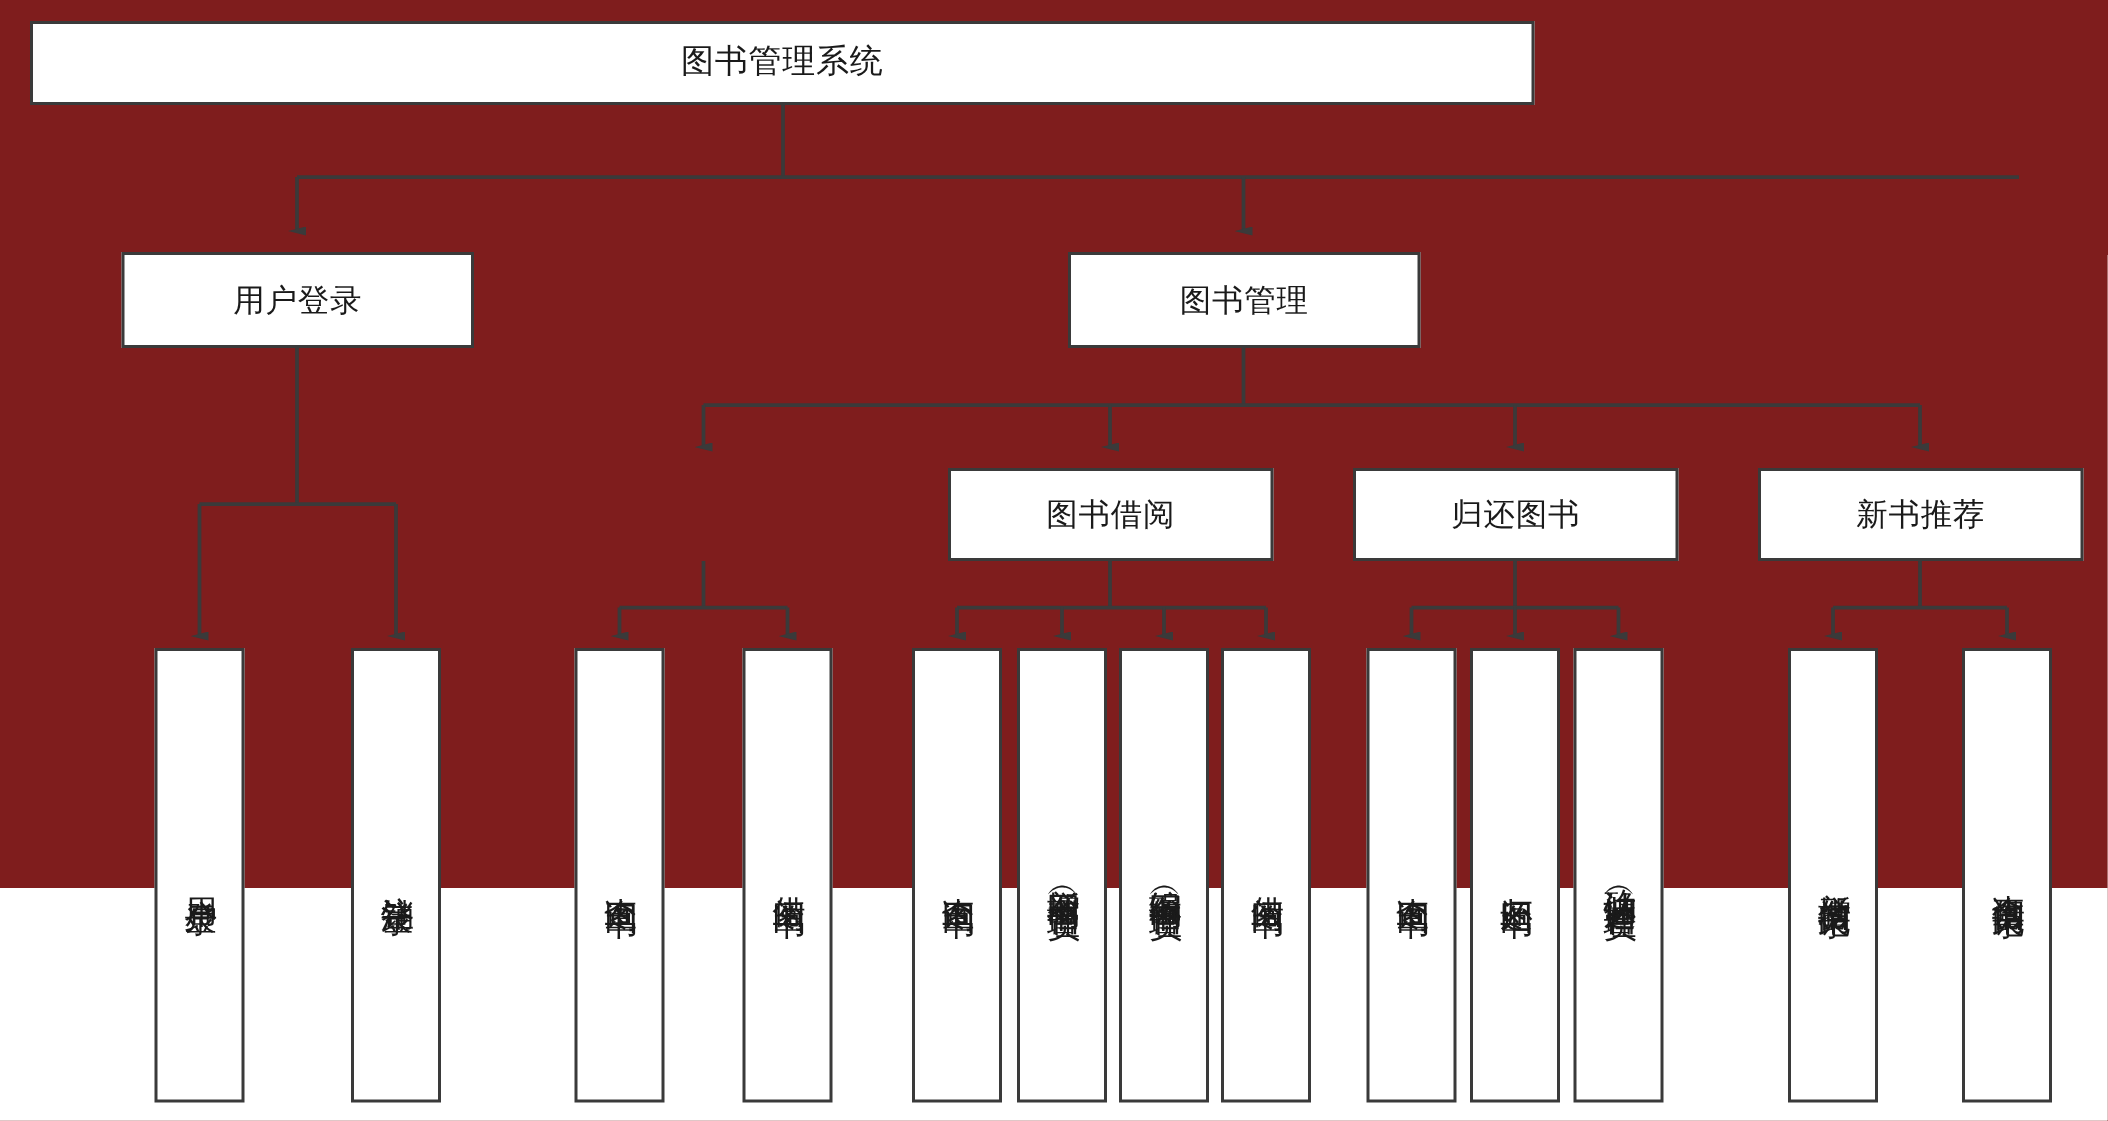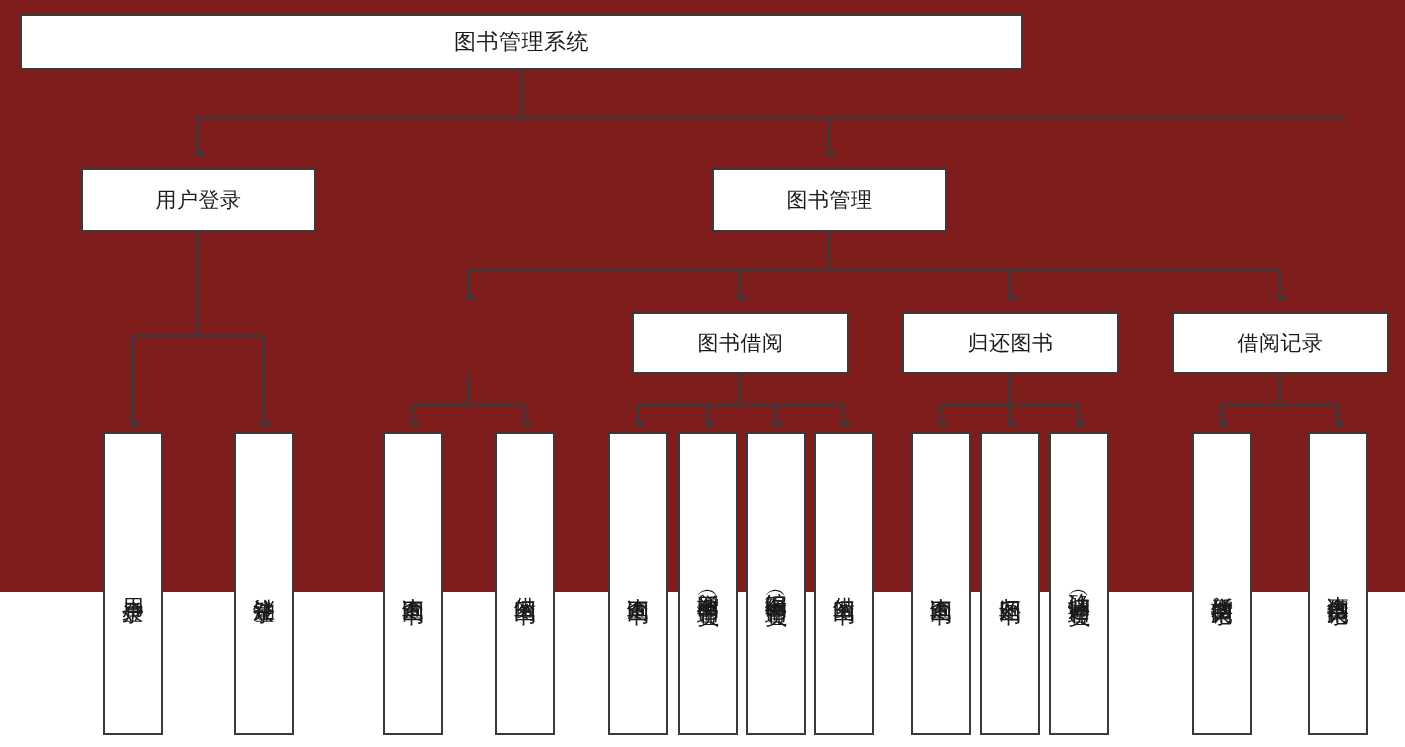--- a/index.html
+++ b/index.html
@@ -137,21 +137,21 @@
     <span class="label">图书管理</span>
   </div>
 
   <div class="node" style="left:632px; top:312px; width:217px; height:62px;">
     <span class="label">图书借阅</span>
   </div>
   <div class="node" style="left:902px; top:312px; width:217px; height:62px;">
     <span class="label">归还图书</span>
   </div>
   <div class="node" style="left:1172px; top:312px; width:217px; height:62px;">
-    <span class="label">借阅记录</span>
+    <span class="label">新书推荐</span>
   </div>
 
   <div class="node leaf" style="left:103px; top:432px; width:60px; height:303px;">
     <span class="label">用户登录</span>
   </div>
   <div class="node leaf" style="left:234px; top:432px; width:60px; height:303px;">
     <span class="label">注销登录</span>
   </div>
 
   <div class="node leaf" style="left:383px; top:432px; width:60px; height:303px;">

